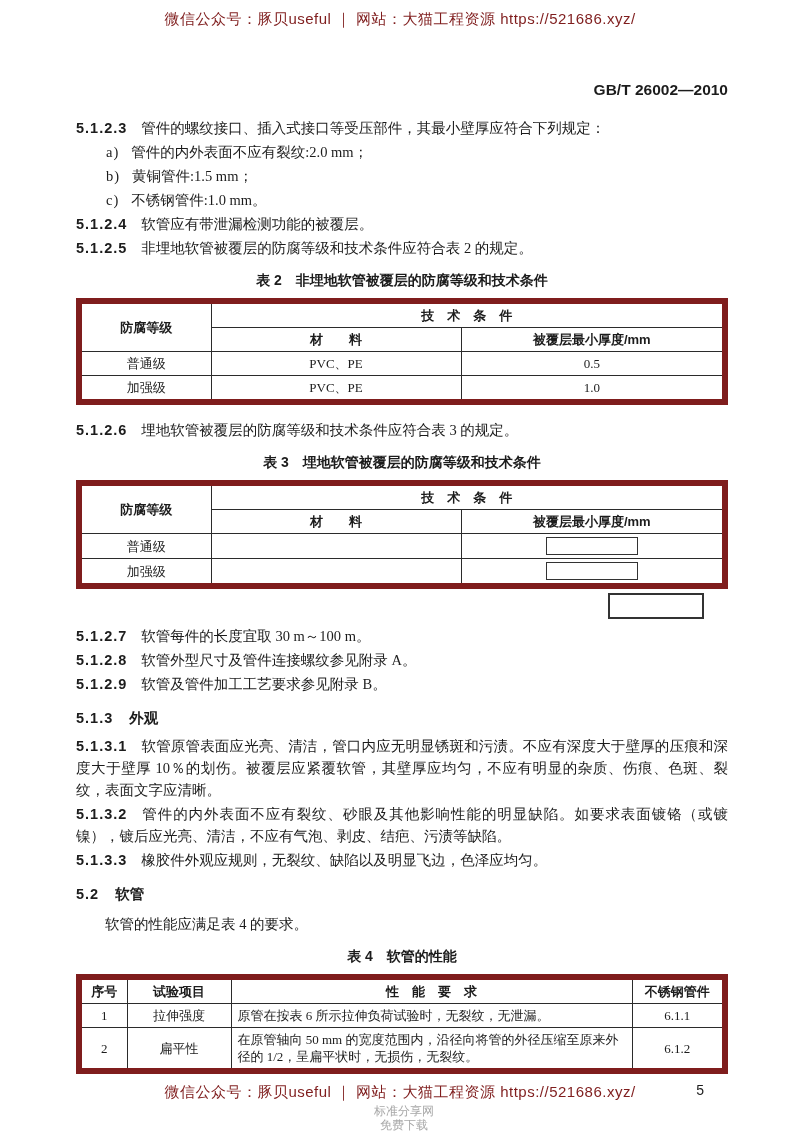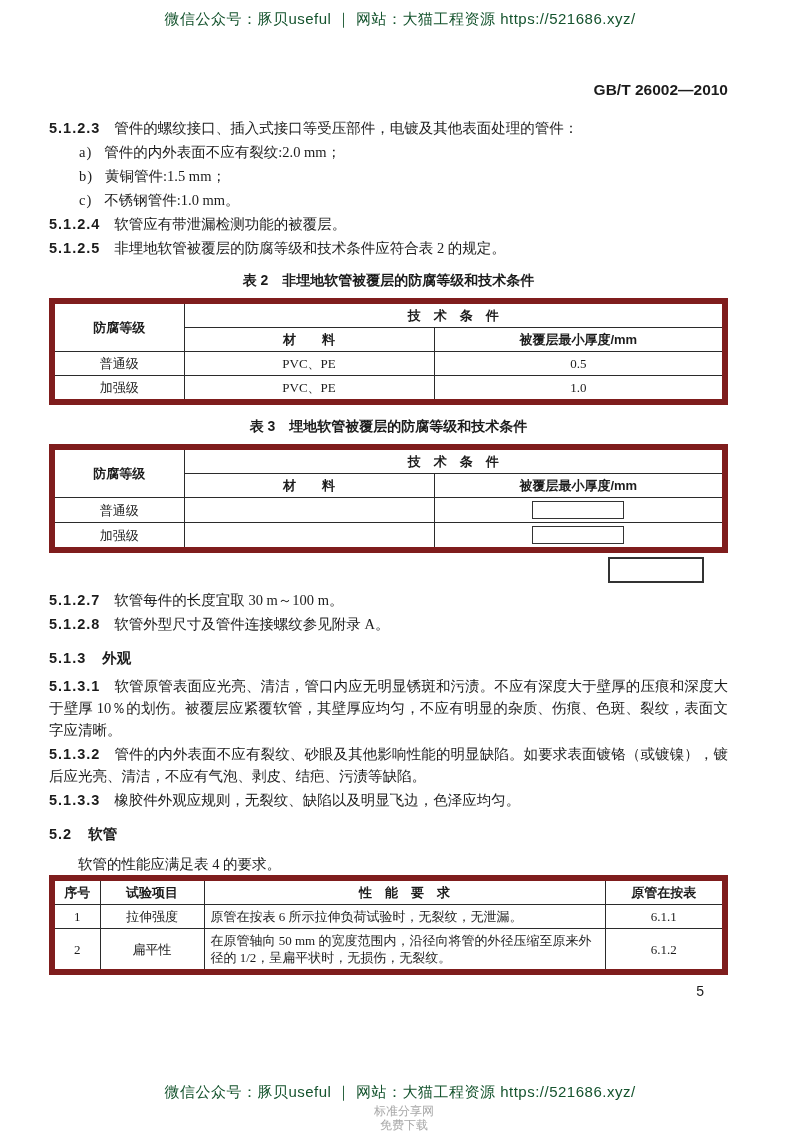--- a/index.html
+++ b/index.html
@@ -8,34 +8,34 @@
     position:relative;
     width:800px; height:1131px;
     margin:0 auto;
     background:#ffffff;
     overflow:hidden;
     font-family:"Liberation Serif", serif;
     color:#1c1c1c;
   }
   .wm {
     text-align:center;
-    color:#14532d;
+    color:#7f1d1d;
     font-size:15px;
     font-family:"Liberation Sans", sans-serif;
     letter-spacing:0.5px;
   }
   .wm-top { padding-top:10px; }
   .wm-bottom { position:absolute; left:0; right:0; top:1083px; }
   .gray-footer {
     position:absolute; left:8px; right:0; top:1104px;
     text-align:center; color:#a8a8a8;
     font-size:12px; line-height:14px;
     font-family:"Liberation Sans", sans-serif;
   }
-  .content { padding:0 72px 0 49px; }
+  .content { padding:0 72px 0 76px; }
   .std-code {
     margin-top:52px;
     text-align:right;
     font-weight:bold;
     font-size:15.5px;
     font-family:"Liberation Sans", sans-serif;
   }
   .clause {
     font-size:14.5px;
     line-height:22px;
@@ -105,21 +105,21 @@
 <body>
 
 <div class="sheet">
 
   <div class="wm wm-top">微信公众号：豚贝useful ｜ 网站：大猫工程资源 https://521686.xyz/</div>
 
   <div class="content">
 
     <div class="std-code">GB/T 26002—2010</div>
 
-    <p class="clause first-clause"><span class="num">5.1.2.3</span><span>管件的螺纹接口、插入式接口等受压部件，电镀及其他表面处理的管件：</span></p>
+    <p class="clause first-clause"><span class="num">5.1.2.3</span><span>管件的螺纹接口、插入式接口等受压部件，其最小壁厚应符合下列规定：</span></p>
 
     <p class="clause sub"><span class="num">a)</span><span>管件的内外表面不应有裂纹:2.0 mm；</span></p>
     <p class="clause sub"><span class="num">b)</span><span>黄铜管件:1.5 mm；</span></p>
     <p class="clause sub"><span class="num">c)</span><span>不锈钢管件:1.0 mm。</span></p>
 
     <p class="clause"><span class="num">5.1.2.4</span><span>软管应有带泄漏检测功能的被覆层。</span></p>
     <p class="clause"><span class="num">5.1.2.5</span><span>非埋地软管被覆层的防腐等级和技术条件应符合表 2 的规定。</span></p>
 
     <div class="tbl-title">表 2　非埋地软管被覆层的防腐等级和技术条件</div>
 
@@ -144,20 +144,21 @@
         <td>0.5</td>
       </tr>
       <tr>
         <td>加强级</td>
         <td>PVC、PE</td>
         <td>1.0</td>
       </tr>
     </tbody>
       </table>
 
+    <p class="clause after-table"><span class="num">5.1.2.6</span><span>埋地软管被覆层的防腐等级和技术条件应符合表 3 的规定。</span></p>
 
     <div class="tbl-title">表 3　埋地软管被覆层的防腐等级和技术条件</div>
 
     <table class="gbt">
       <colgroup>
           <col style="width:132px">
           <col style="width:250px">
           <col>
         </colgroup>
       <tbody>
@@ -183,45 +184,47 @@
               <div class="cell-box"></div>
             </td>
       </tr>
     </tbody>
       </table>
 
     <div class="stray-box"></div>
 
     <p class="clause after-box"><span class="num">5.1.2.7</span><span>软管每件的长度宜取 30 m～100 m。</span></p>
     <p class="clause"><span class="num">5.1.2.8</span><span>软管外型尺寸及管件连接螺纹参见附录 A。</span></p>
+    <p class="clause"><span class="num">5.1.2.9</span><span>软管及管件加工工艺要求参见附录 B。</span></p>
 
     <p class="clause heading"><span class="num">5.1.3</span><span>外观</span></p>
 
     <p class="clause after-heading"><span class="num">5.1.3.1</span><span>软管原管表面应光亮、清洁，管口内应无明显锈斑和污渍。不应有深度大于壁厚的压痕和深度大于壁厚 10％的划伤。被覆层应紧覆软管，其壁厚应均匀，不应有明显的杂质、伤痕、色斑、裂纹，表面文字应清晰。</span></p>
     <p class="clause"><span class="num">5.1.3.2</span><span>管件的内外表面不应有裂纹、砂眼及其他影响性能的明显缺陷。如要求表面镀铬（或镀镍），镀后应光亮、清洁，不应有气泡、剥皮、结疤、污渍等缺陷。</span></p>
     <p class="clause"><span class="num">5.1.3.3</span><span>橡胶件外观应规则，无裂纹、缺陷以及明显飞边，色泽应均匀。</span></p>
 
     <p class="clause heading"><span class="num">5.2</span><span>软管</span></p>
 
     <p class="clause indent2">软管的性能应满足表 4 的要求。</p>
 
+    <div class="tbl-title">表 4　软管的性能</div>
 
     <table class="gbt">
       <colgroup>
           <col style="width:48px">
           <col style="width:104px">
           <col style="width:401px">
           <col>
         </colgroup>
       <tbody>
           <tr>
         <th>序号</th>
         <th>试验项目</th>
         <th>性　能　要　求</th>
-        <th>原管在按表</th>
+        <th>不锈钢管件</th>
       </tr>
       <tr>
         <td>1</td>
         <td>拉伸强度</td>
         <td class="left">原管在按表 6 所示拉伸负荷试验时，无裂纹，无泄漏。</td>
         <td>6.1.1</td>
       </tr>
       <tr>
         <td>2</td>
         <td>扁平性</td>

